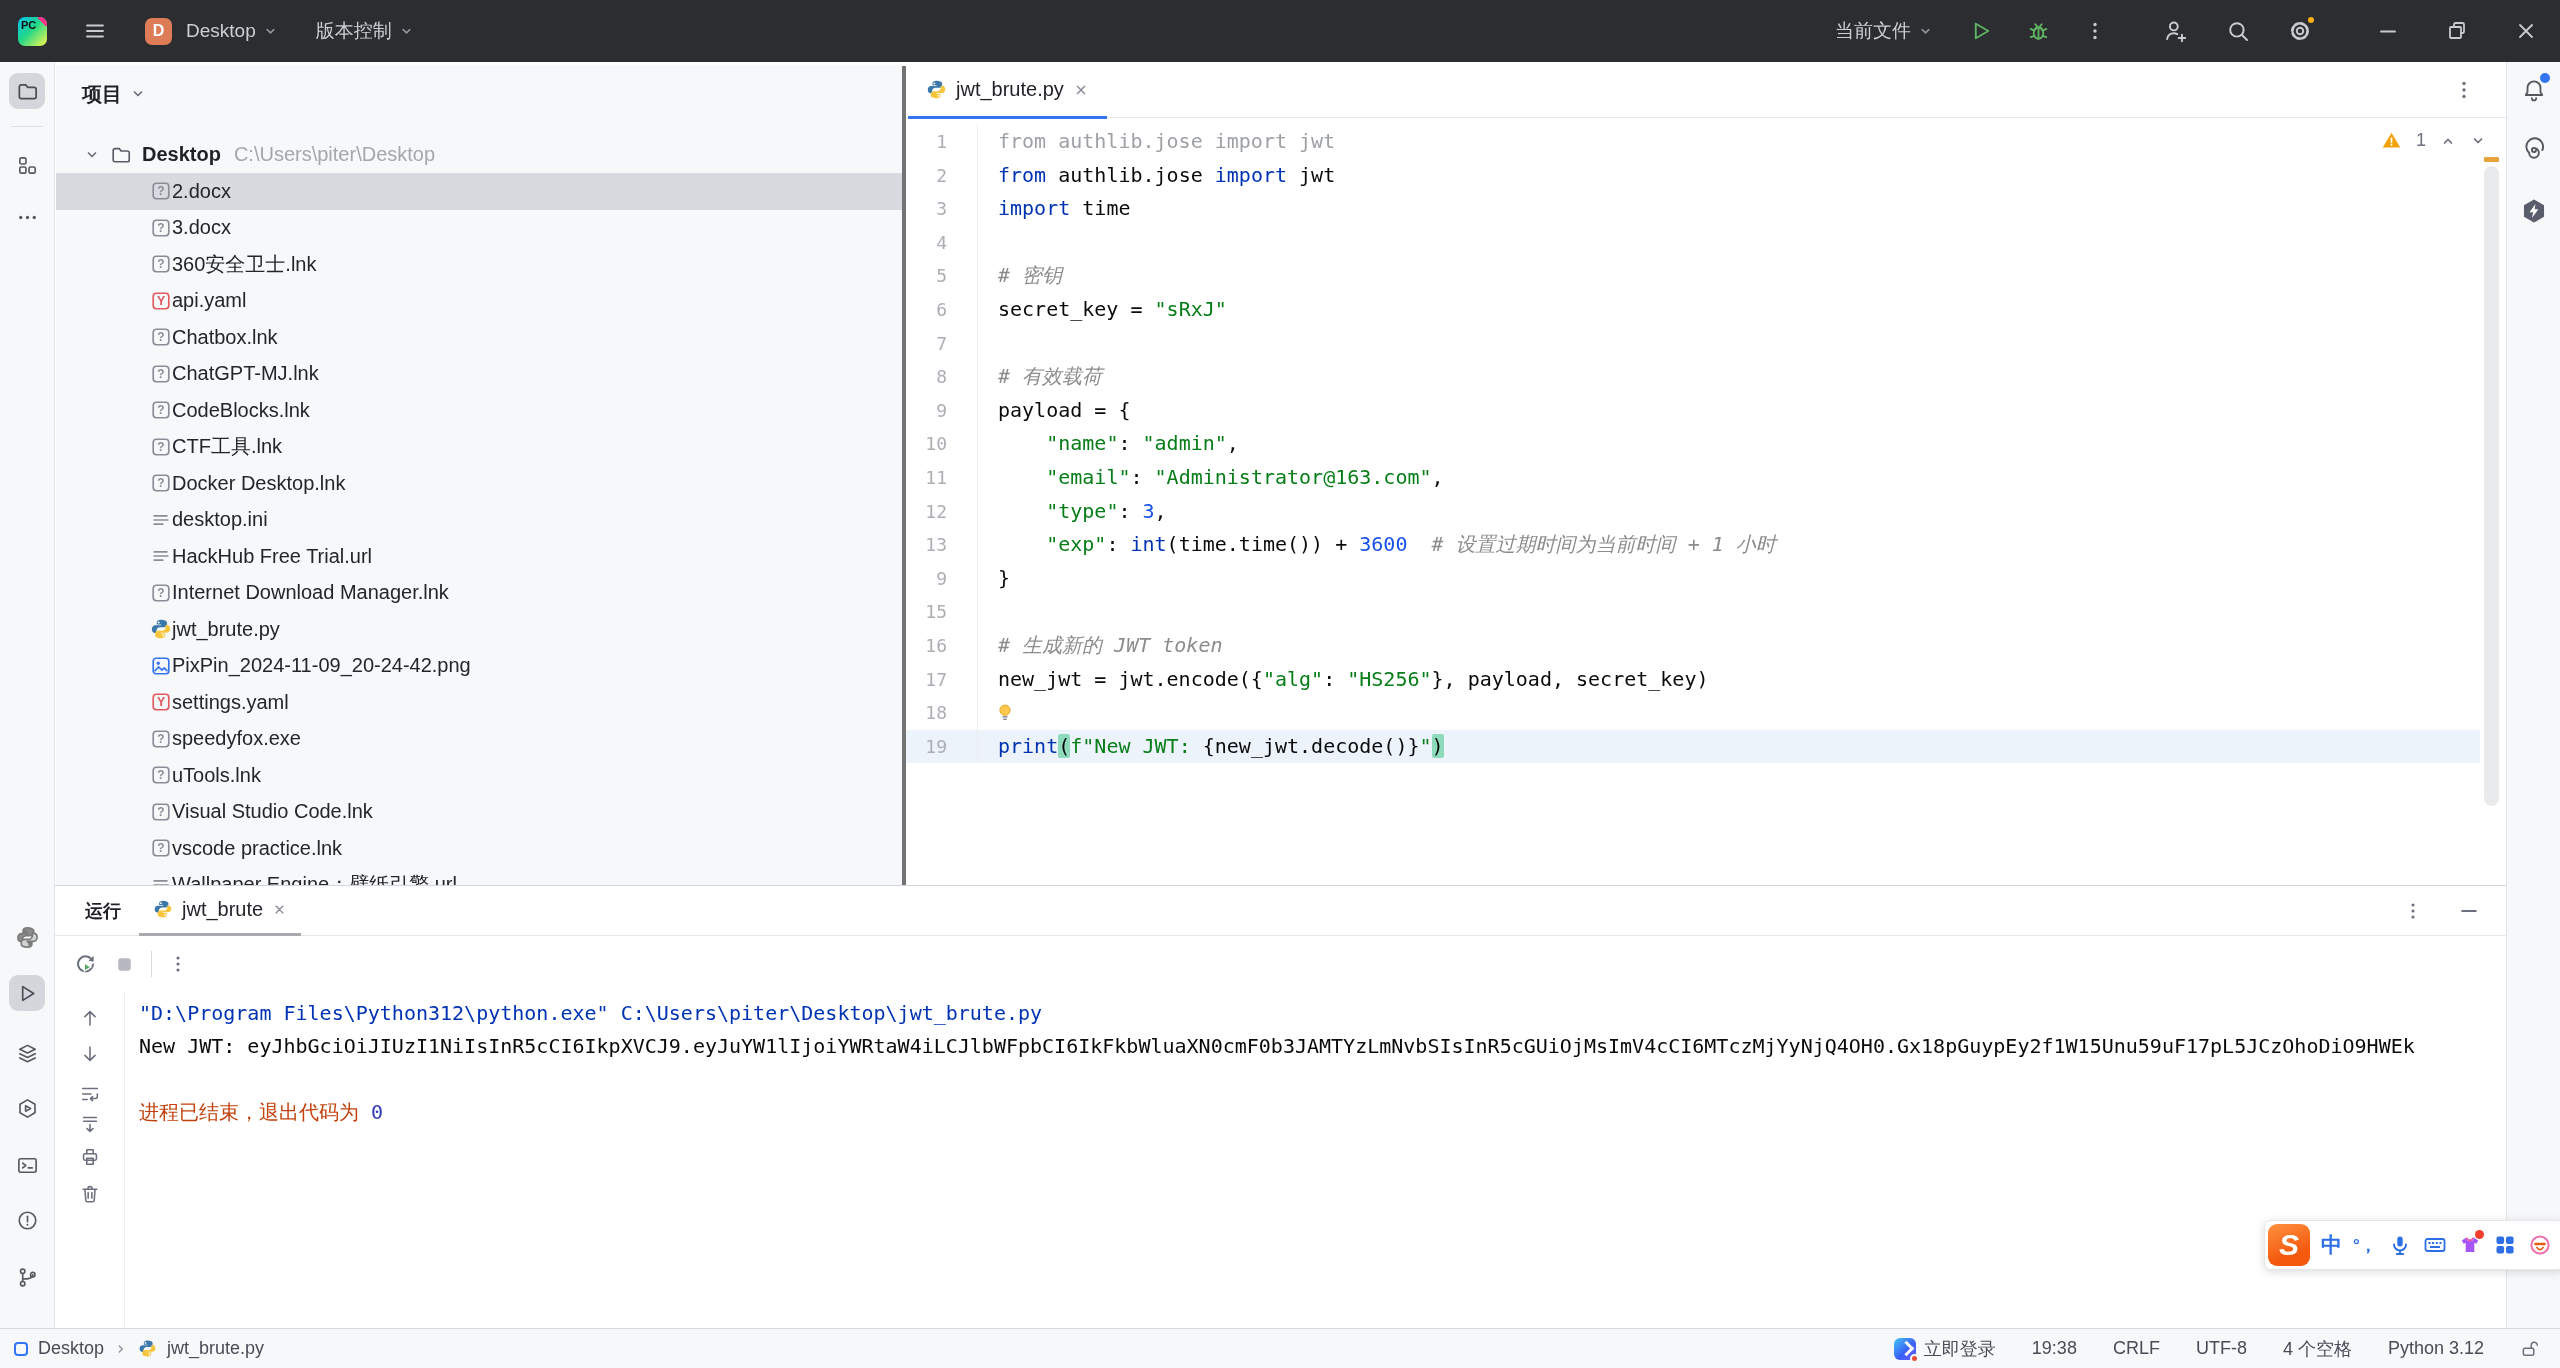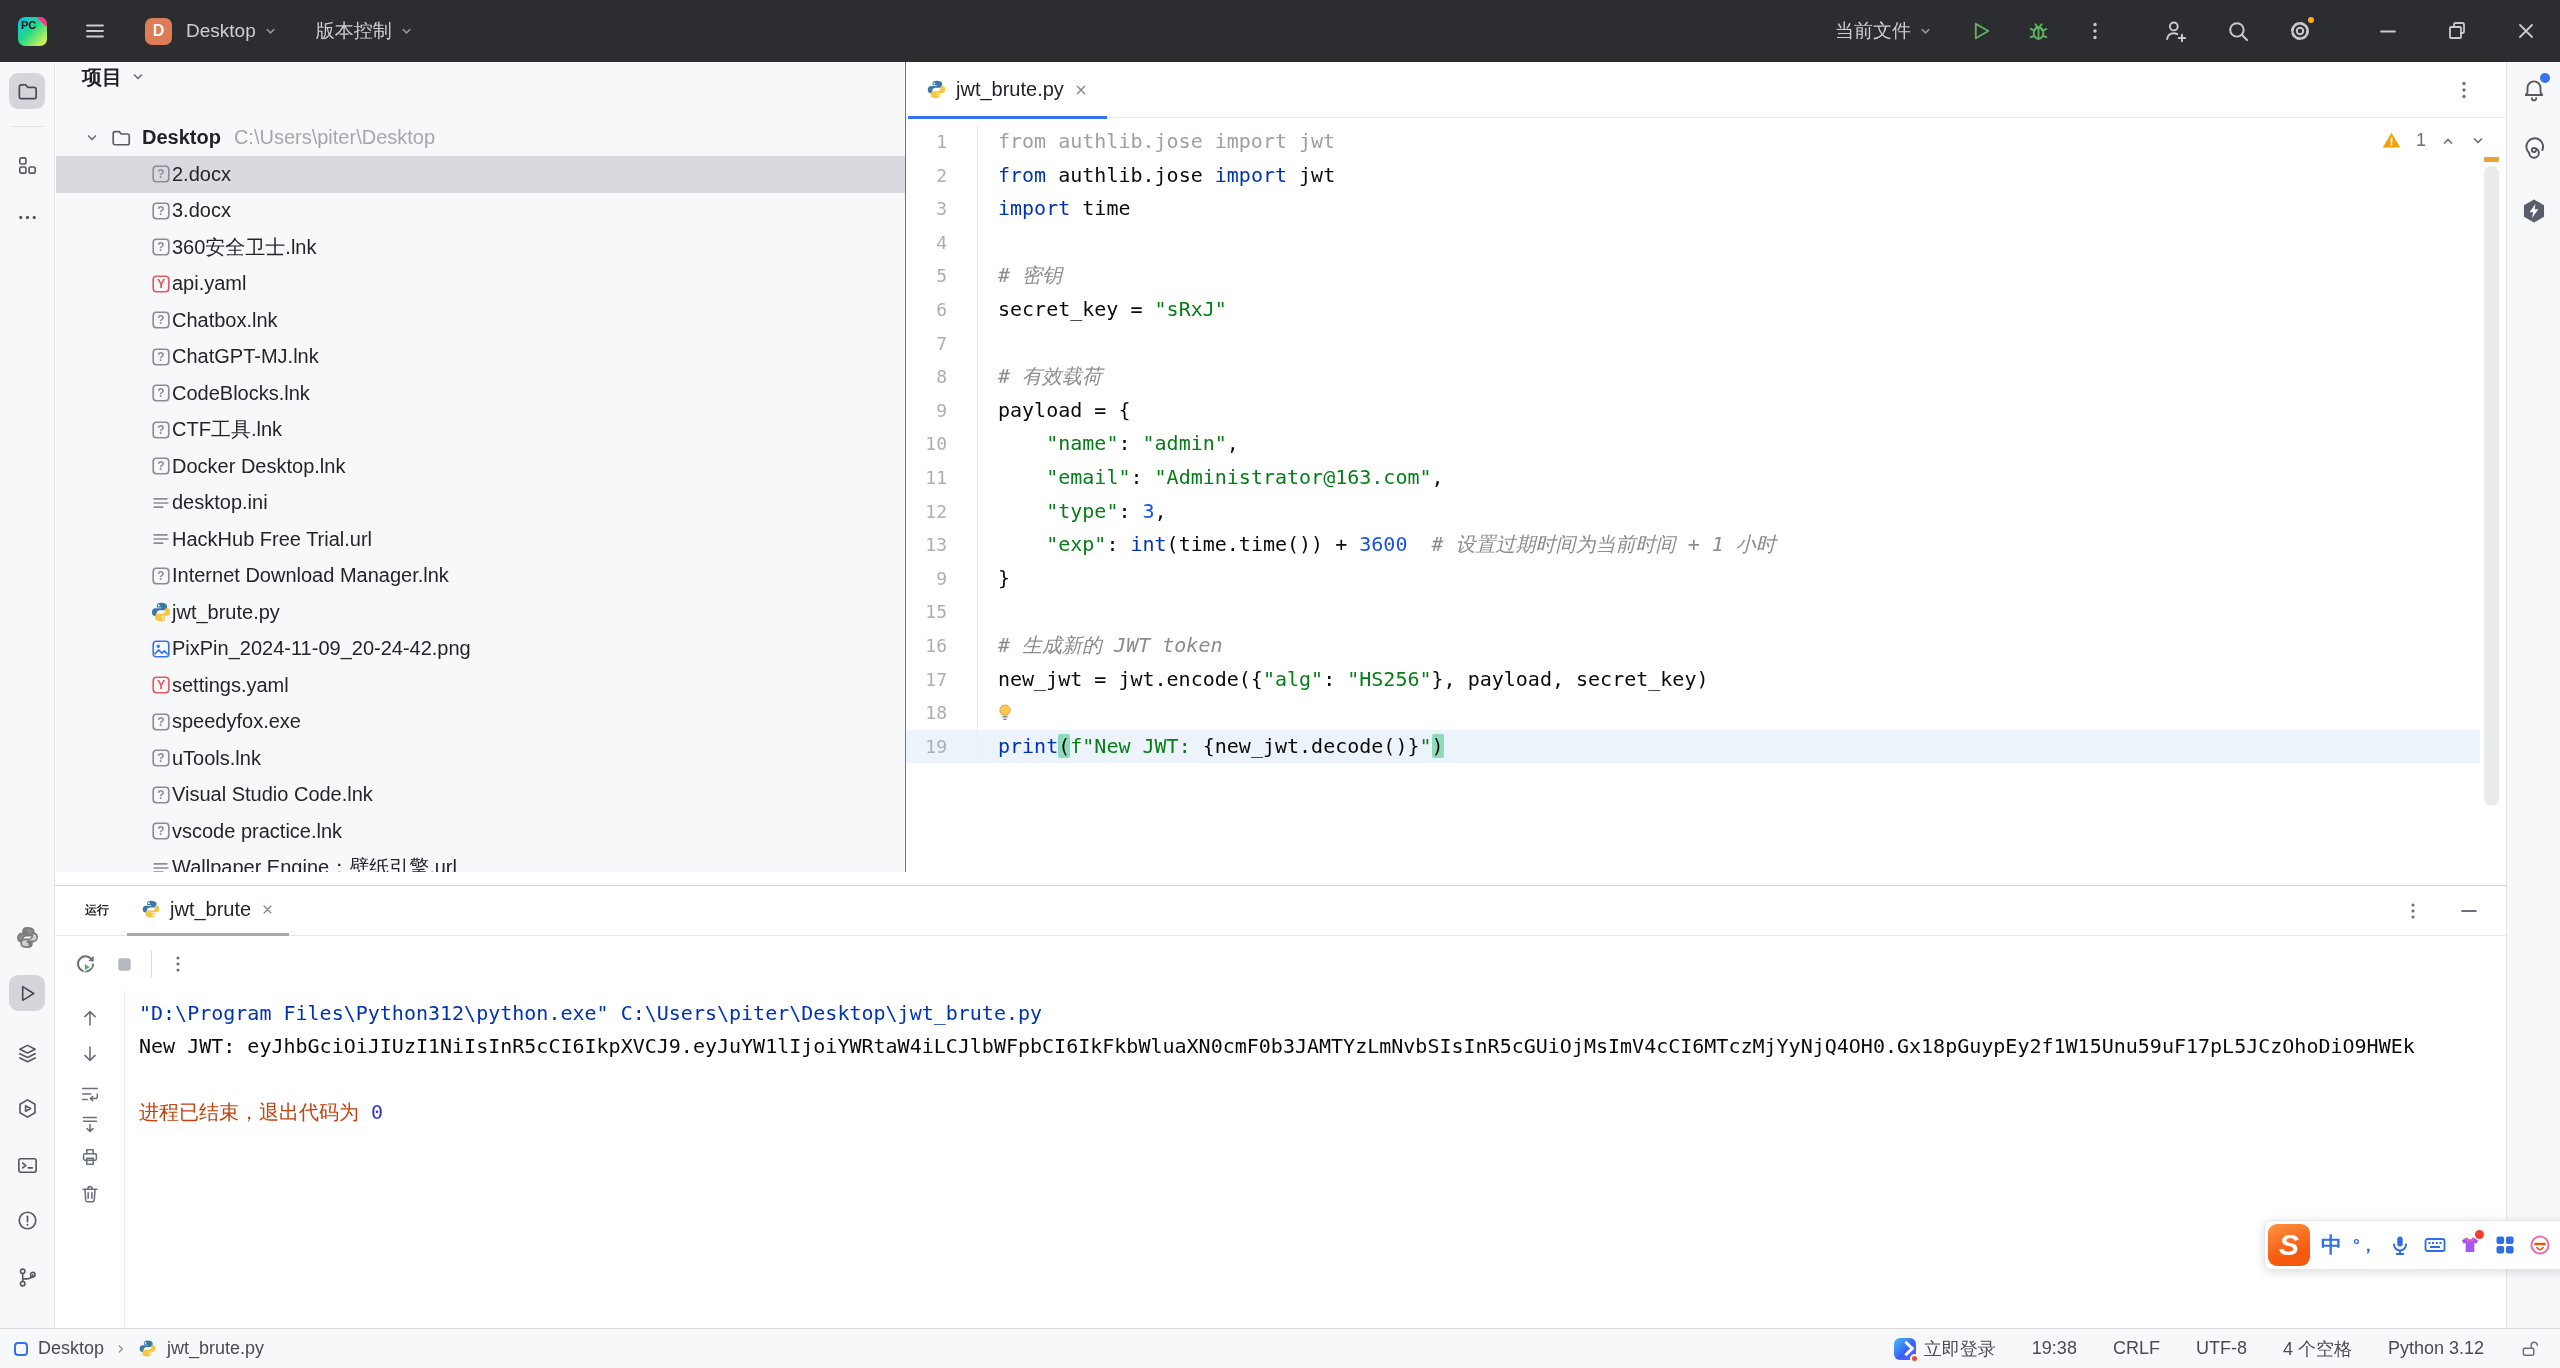--- a/index.html
+++ b/index.html
@@ -31,22 +31,22 @@
   background:#FFAF0F;border:2px solid #2B2D30}
 
 #leftstrip{position:absolute;left:0;top:62px;width:55px;height:1266px;background:#F7F8FA;
   border-right:1px solid #E3E5E8;z-index:5}
 .ls-ic{position:absolute;left:50%;transform:translateX(-50%);width:36px;height:36px;
   display:flex;align-items:center;justify-content:center;border-radius:9px}
 .ls-ic.sel{background:#D4D6DB}
 .ls-ic svg{stroke:#55585F;fill:none;stroke-width:1.7;stroke-linecap:round;stroke-linejoin:round;width:23px;height:23px}
 .ls-div{position:absolute;left:11px;right:11px;top:64px;height:1px;background:#DEE0E4}
 
-#project{position:absolute;left:56px;top:49px;width:850px;height:823px;background:#F7F8FA;
-  border-right:1px solid #737373;overflow:hidden}
+#project{position:absolute;left:56px;top:66px;width:850px;height:823px;background:#F7F8FA;
+  border-right:4px solid #737373;overflow:hidden}
 .pp-head{height:56px;display:flex;align-items:center;padding-left:26px;gap:8px}
 .pp-head b{font-size:20px;color:#1F2127}
 .tree{padding-top:14px}
 .tree-root{height:37px;display:flex;align-items:center;padding-left:28px;font-size:20px}
 .tree-root .nm{font-weight:700;color:#1F2127;margin-left:10px}
 .tree-root .pth{color:#A4A7AD;margin-left:13px}
 .trow{height:36.5px;display:flex;align-items:center;padding-left:94px;font-size:20px;color:#23252B}
 .trow.sel{background:#D8DADF}
 .trow .fn{margin-left:0;white-space:nowrap}
 .fi{width:22px;height:22px;flex:0 0 22px}
@@ -71,21 +71,21 @@
 .scroll-thumb{position:absolute;right:7px;top:104px;width:15px;height:640px;background:#E9EAEC;border-radius:8px}
 
 #rightstrip{position:absolute;right:0;top:62px;width:54px;height:1266px;background:#F7F8FA;
   border-left:1px solid #E3E5E8;z-index:5}
 .rs-ic{position:absolute;left:50%;transform:translateX(-50%);width:36px;height:36px;
   display:flex;align-items:center;justify-content:center}
 
 #runpanel{position:absolute;left:55px;top:885px;width:2451px;height:443px;background:#fff;
   border-top:1px solid #D3D5DB}
 .rp-head{position:relative;height:50px;border-bottom:1px solid #E7E8EB;display:flex;align-items:center}
-.rp-title{font-size:12px;font-weight:700;color:#1F2127;margin-left:30px}
+.rp-title{font-size:18px;font-weight:700;color:#1F2127;margin-left:30px}
 .rp-tab{position:relative;height:50px;display:flex;align-items:center;gap:9px;padding:0 14px;margin-left:18px;
   border-bottom:3px solid #A8AAAE}
 .rp-tab .lbl{font-size:20px;color:#23252B}
 .rp-head-right{position:absolute;right:26px;top:0;height:50px;display:flex;align-items:center;gap:34px}
 .rp-tools{position:absolute;left:0;top:51px;height:54px;display:flex;align-items:center;gap:15px;padding-left:18px}
 .v-div{width:1px;height:26px;background:#D8DADE}
 .console{position:absolute;left:0;top:105px;right:0;bottom:0}
 .c-gutter{position:absolute;left:0;top:0;width:70px;bottom:0;border-right:1px solid #ECEDF0}
 .cg-ic{position:absolute;left:50%;transform:translateX(-50%);width:22px;height:22px}
 .cg-ic svg{stroke:#6C707E;fill:none;stroke-width:1.7;stroke-linecap:round;stroke-linejoin:round;width:22px;height:22px}

